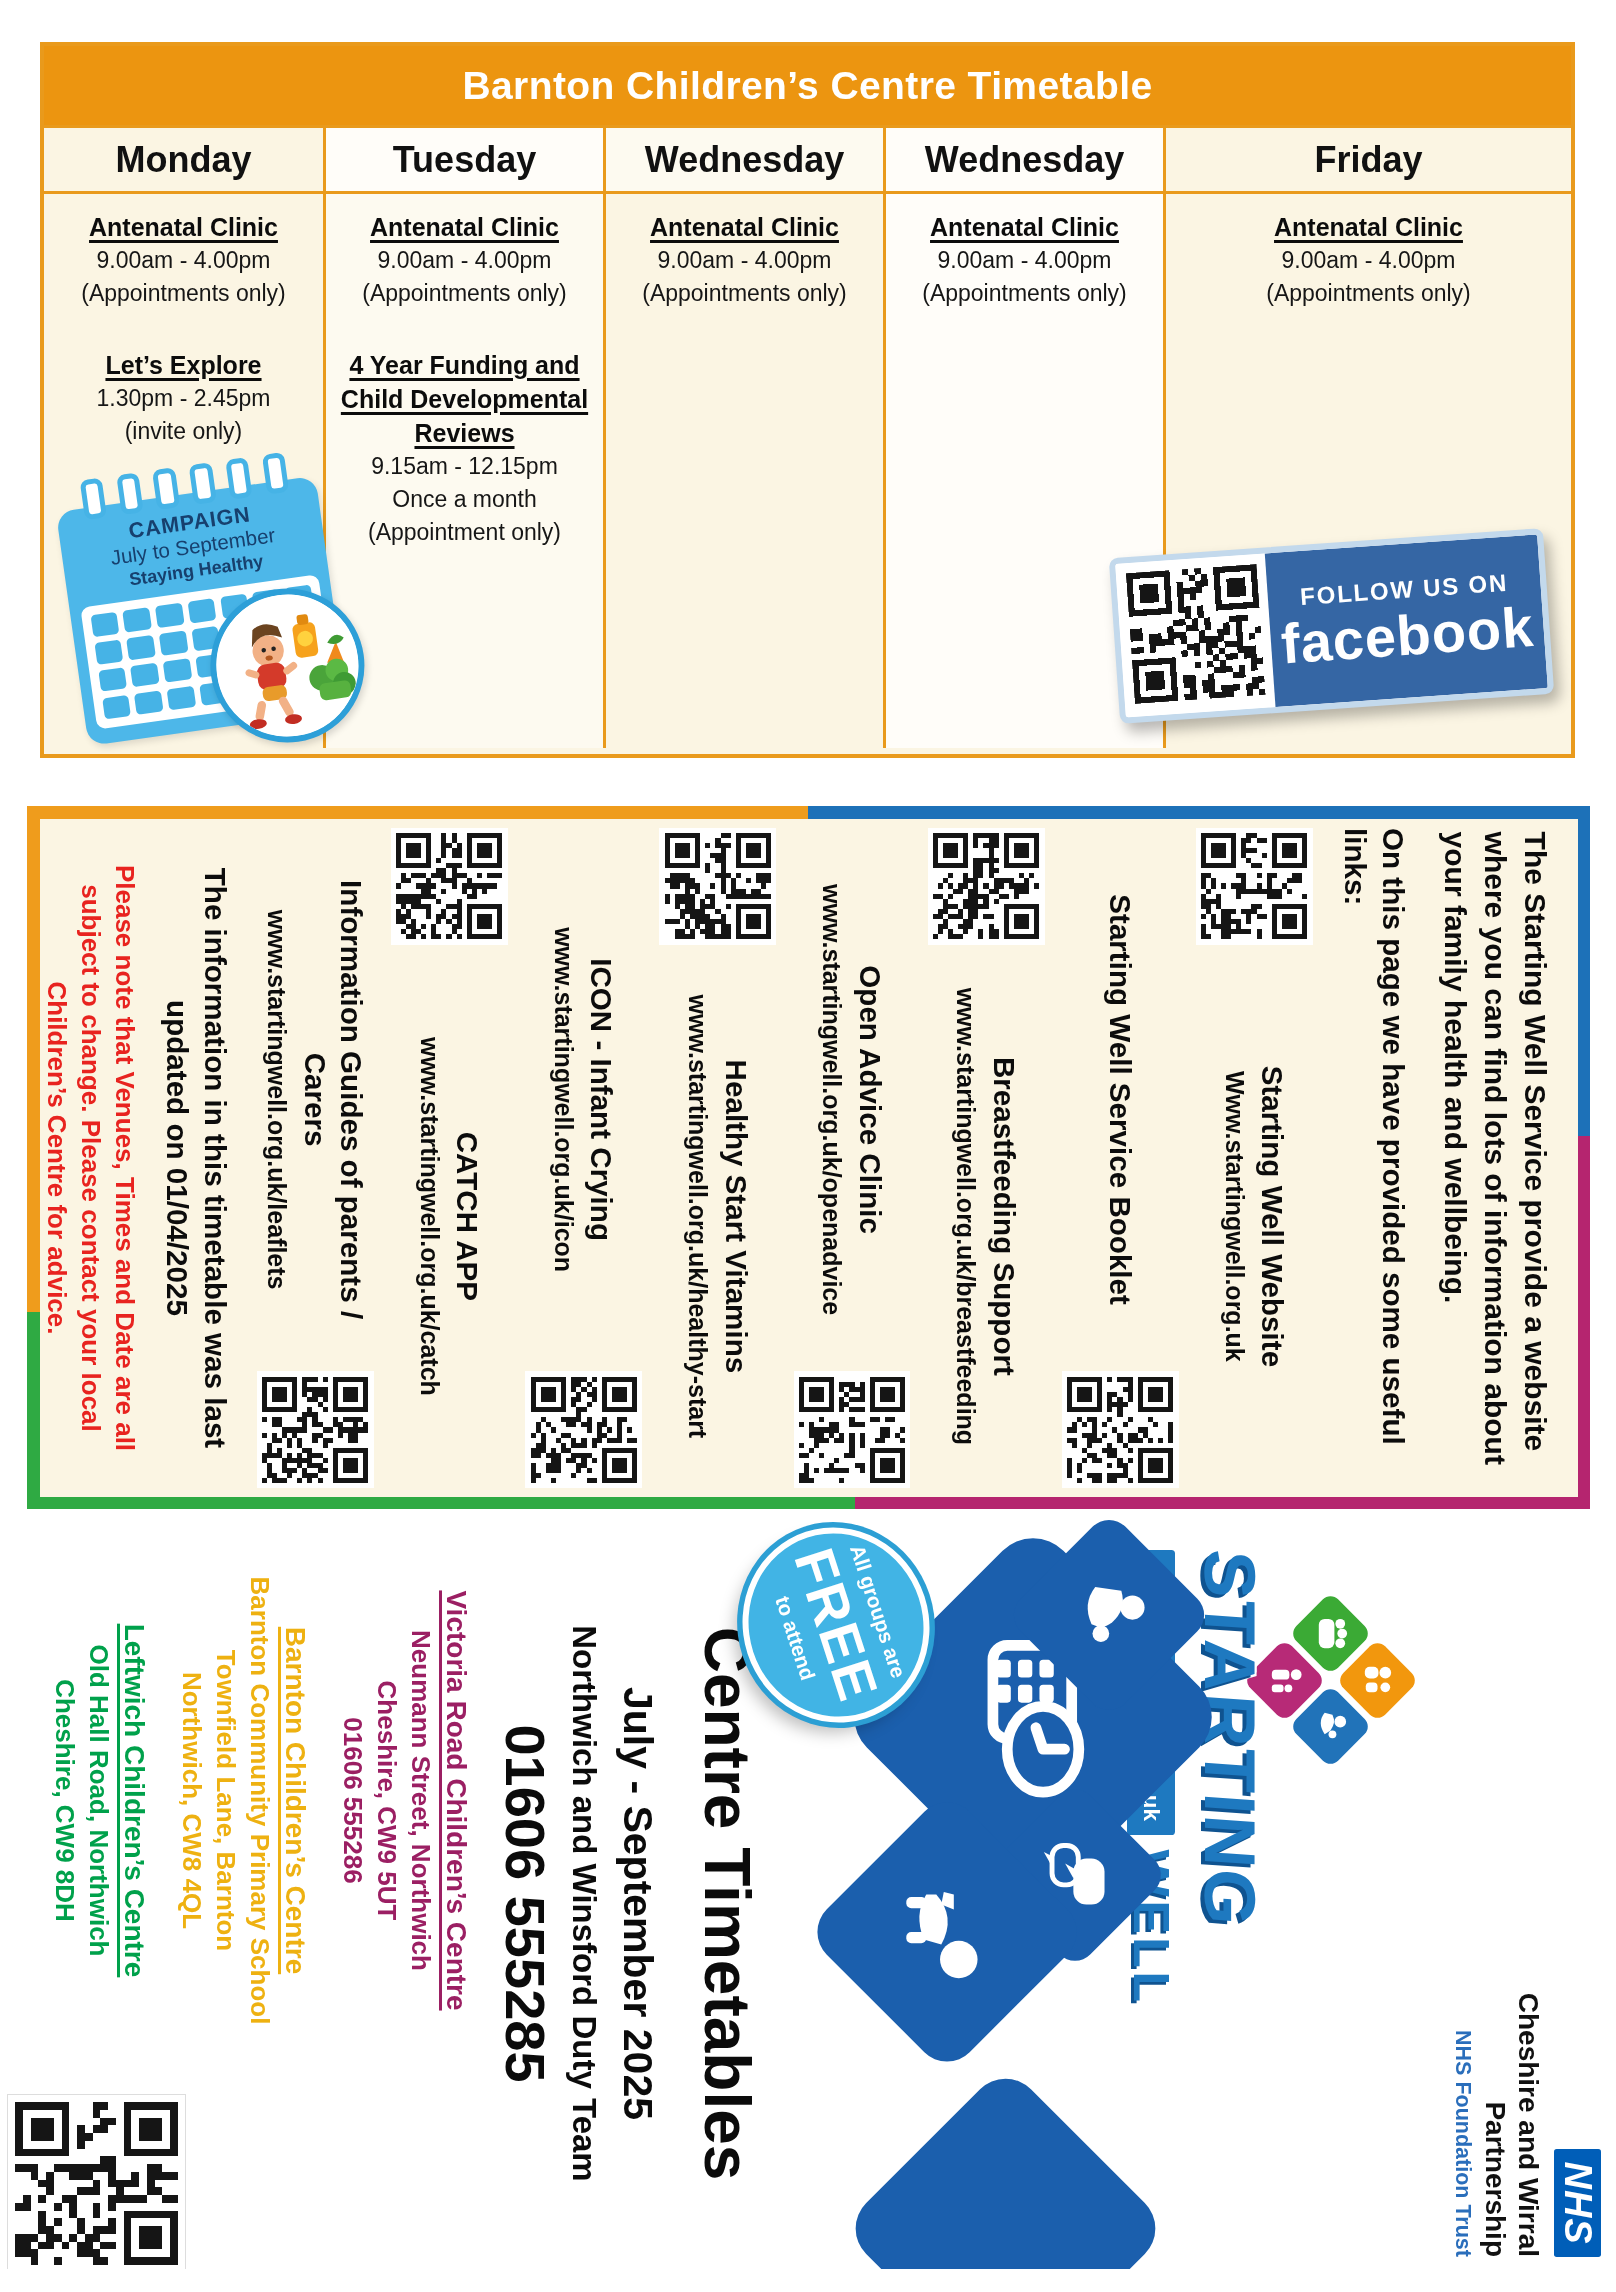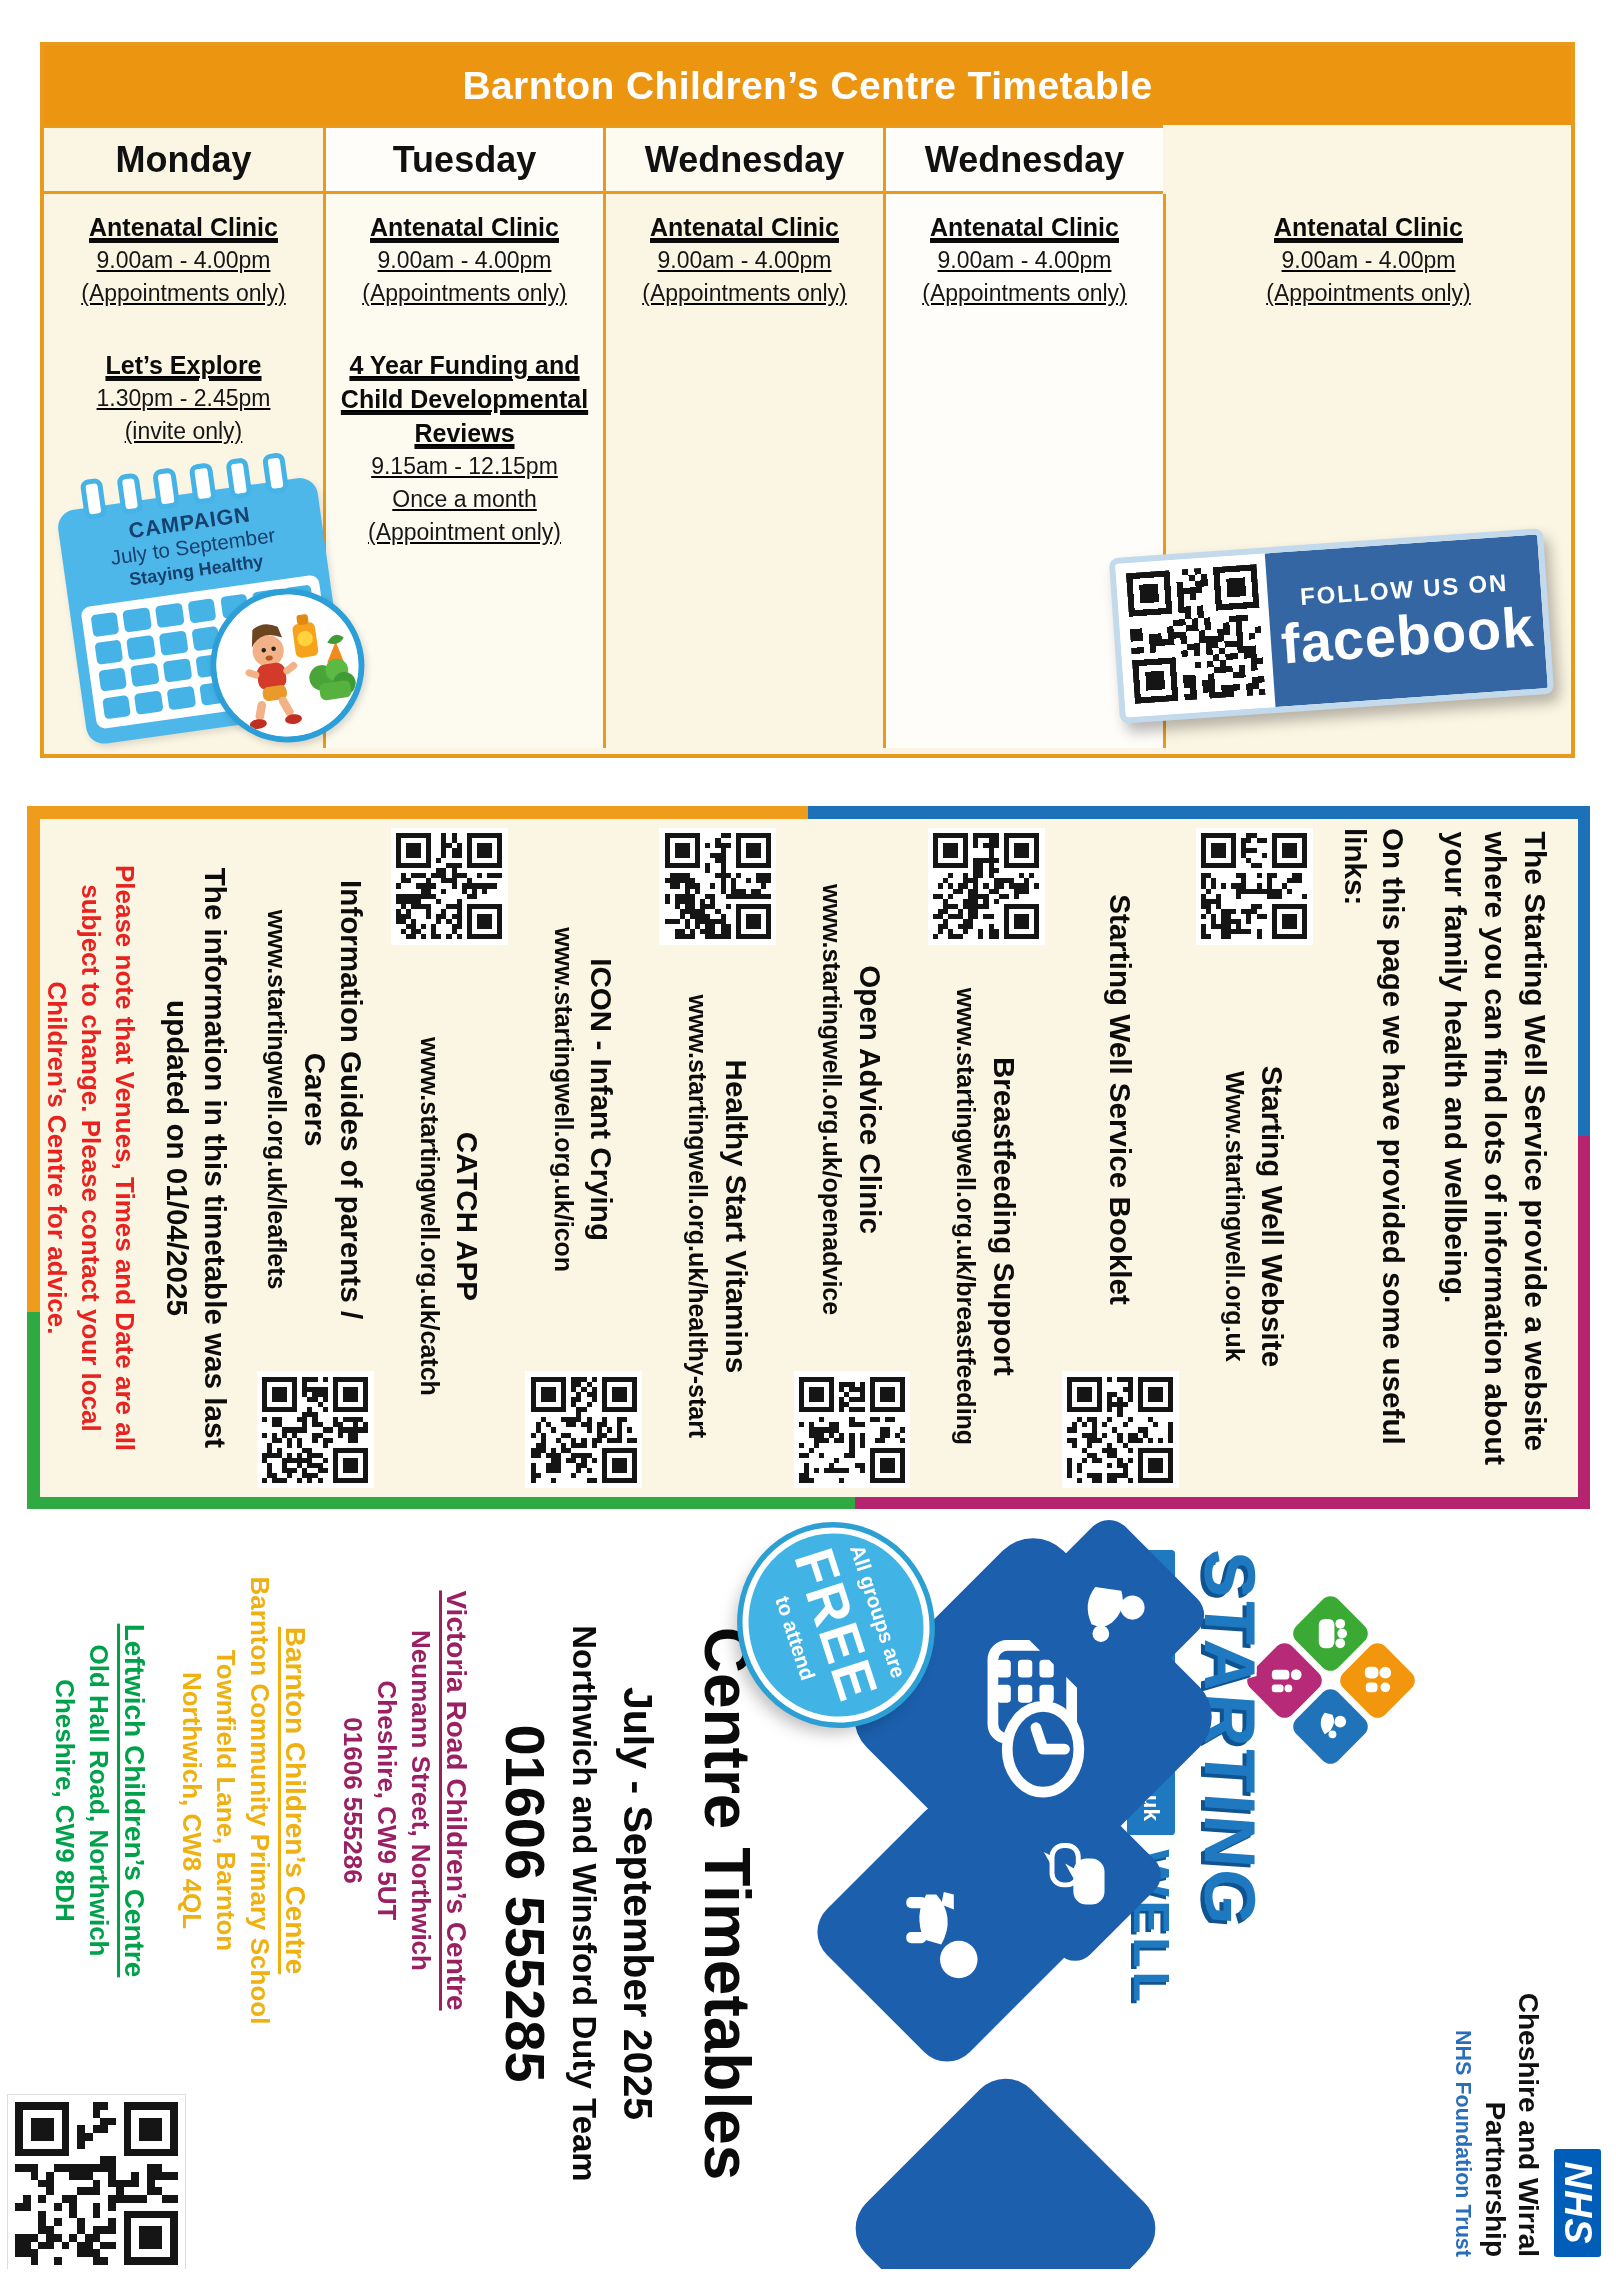--- a/index.html
+++ b/index.html
@@ -10,21 +10,21 @@
   .band-top{position:absolute;left:40px;top:42px;width:1527px;height:708px;border:4.5px solid #e99a1c;background:#fbf5e3;}
   .tt-titlebar{height:79px;background:#ec9510;color:#fff;font-weight:bold;font-size:39px;
     display:flex;align-items:center;justify-content:center;letter-spacing:0.4px;}
   .tt-grid{display:grid;grid-template-columns:279px 280px 280px 280px 1fr;}
   .tt-grid .cell{border-left:3.6px solid #e99a1c;}
   .tt-grid .cell:first-child{border-left:none;}
   .day-h{height:63px;font-size:36px;font-weight:bold;color:#111;display:flex;align-items:center;justify-content:center;
     border-top:3.6px solid #e99a1c;border-bottom:3.6px solid #e99a1c;}
   .day-c{height:554px;padding-top:16px;box-sizing:border-box;text-align:center;position:relative;}
   .bg-cream{background:#fbf5e3;} .bg-white{background:#fffdf9;} .bg-lightcream{background:#fdfaf0;}
-  .event{margin-bottom:38px;text-decoration:underline;}
+  .event{margin-bottom:38px;}
   .ev-title{font-size:25px;font-weight:bold;text-decoration:underline;text-decoration-thickness:2.7px;text-underline-offset:3.6px;color:#0c0c0c;line-height:34px;padding:0 12.5px;}
   .ev-line{font-size:23px;color:#161616;line-height:33px;}
 
   
   .campaign{position:absolute;left:25px;top:419px;width:262px;transform:rotate(-8deg);}
   .cal-rings{display:flex;justify-content:center;gap:14.3px;position:relative;z-index:2;margin-bottom:-12.5px;}
   .cal-rings span{display:block;width:12.5px;height:30px;background:#fff;border:5.4px solid #46b3e6;border-radius:8px;}
   .cal{background:#4db7e9;border-radius:18px;padding:12.5px 10.7px 14.3px;box-shadow:1.8px 3.6px 7.2px rgba(0,0,0,.12);}
   .cal-head{text-align:center;color:#17406e;line-height:24px;margin:5.4px 0 9px;}
   .cal-head .c1{font-weight:bold;font-size:21.5px;letter-spacing:0.9px;}
@@ -110,20 +110,21 @@
 
 <div class="page">
 
   <section class="band-top">
     <div class="tt-titlebar">Barnton Children’s Centre Timetable</div>
     <div class="tt-grid">
         <div class="cell day-h bg-cream">Monday</div>
         <div class="cell day-h bg-white">Tuesday</div>
         <div class="cell day-h bg-lightcream">Wednesday</div>
         <div class="cell day-h bg-white">Wednesday</div>
+        <div class="cell day-h bg-cream">Friday</div>
       </div>
     <div class="tt-grid">
         <div class="cell day-c bg-cream">
           <div class="event">
             <div class="ev-title">Antenatal Clinic</div>
             <div class="ev-line">9.00am - 4.00pm</div>
             <div class="ev-line">(Appointments only)</div>
           </div>
           <div class="event">
             <div class="ev-title">Let’s Explore</div>

